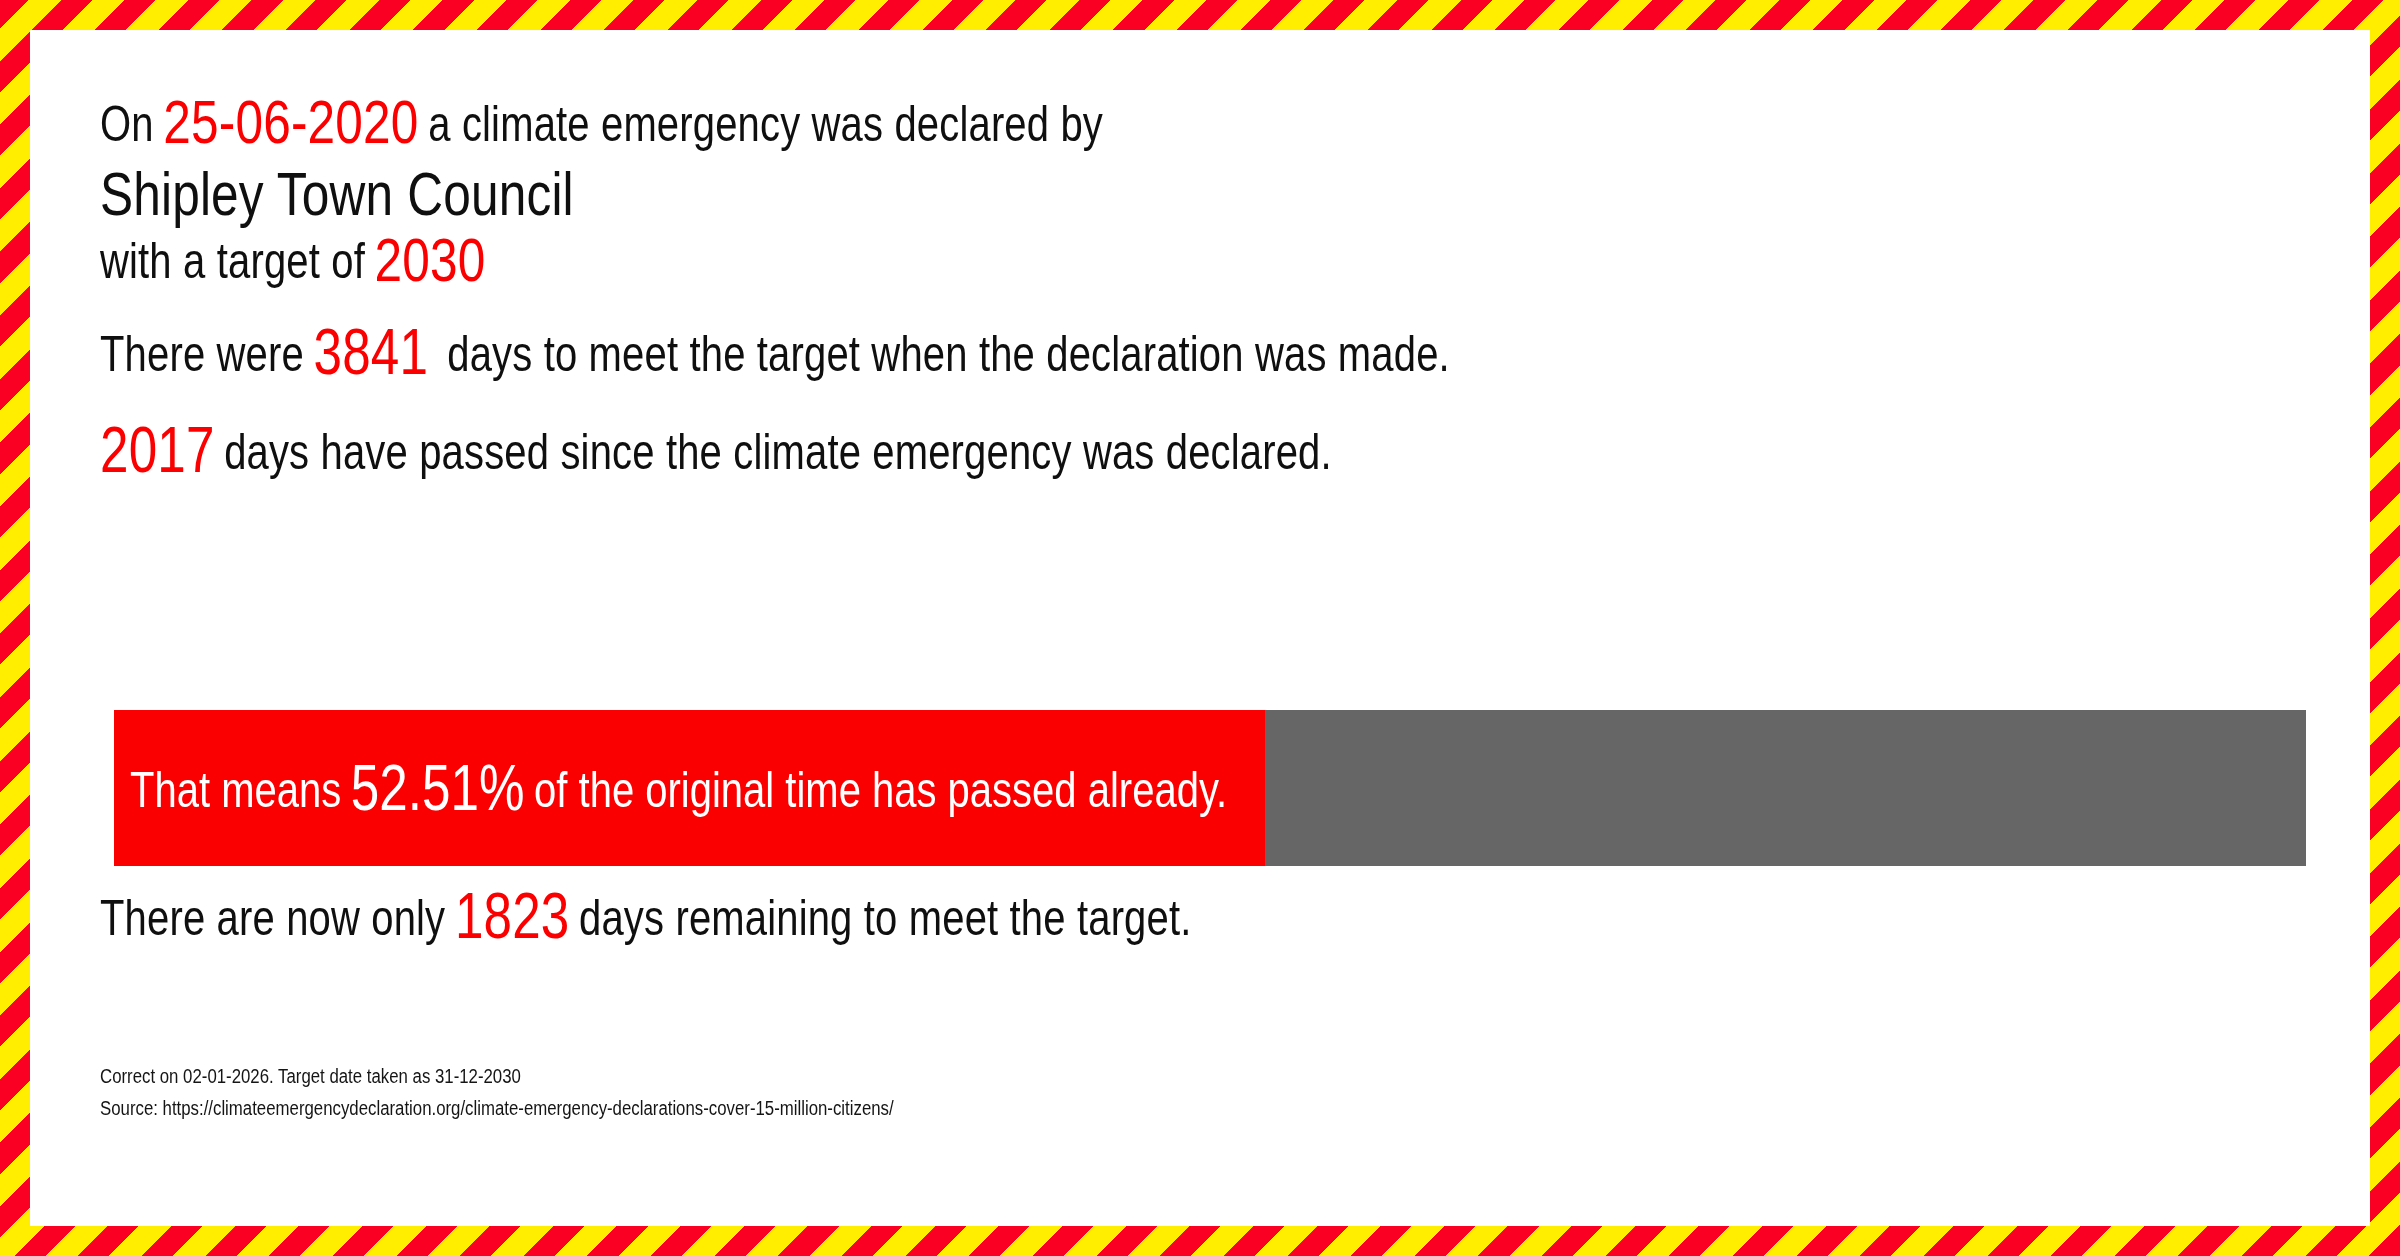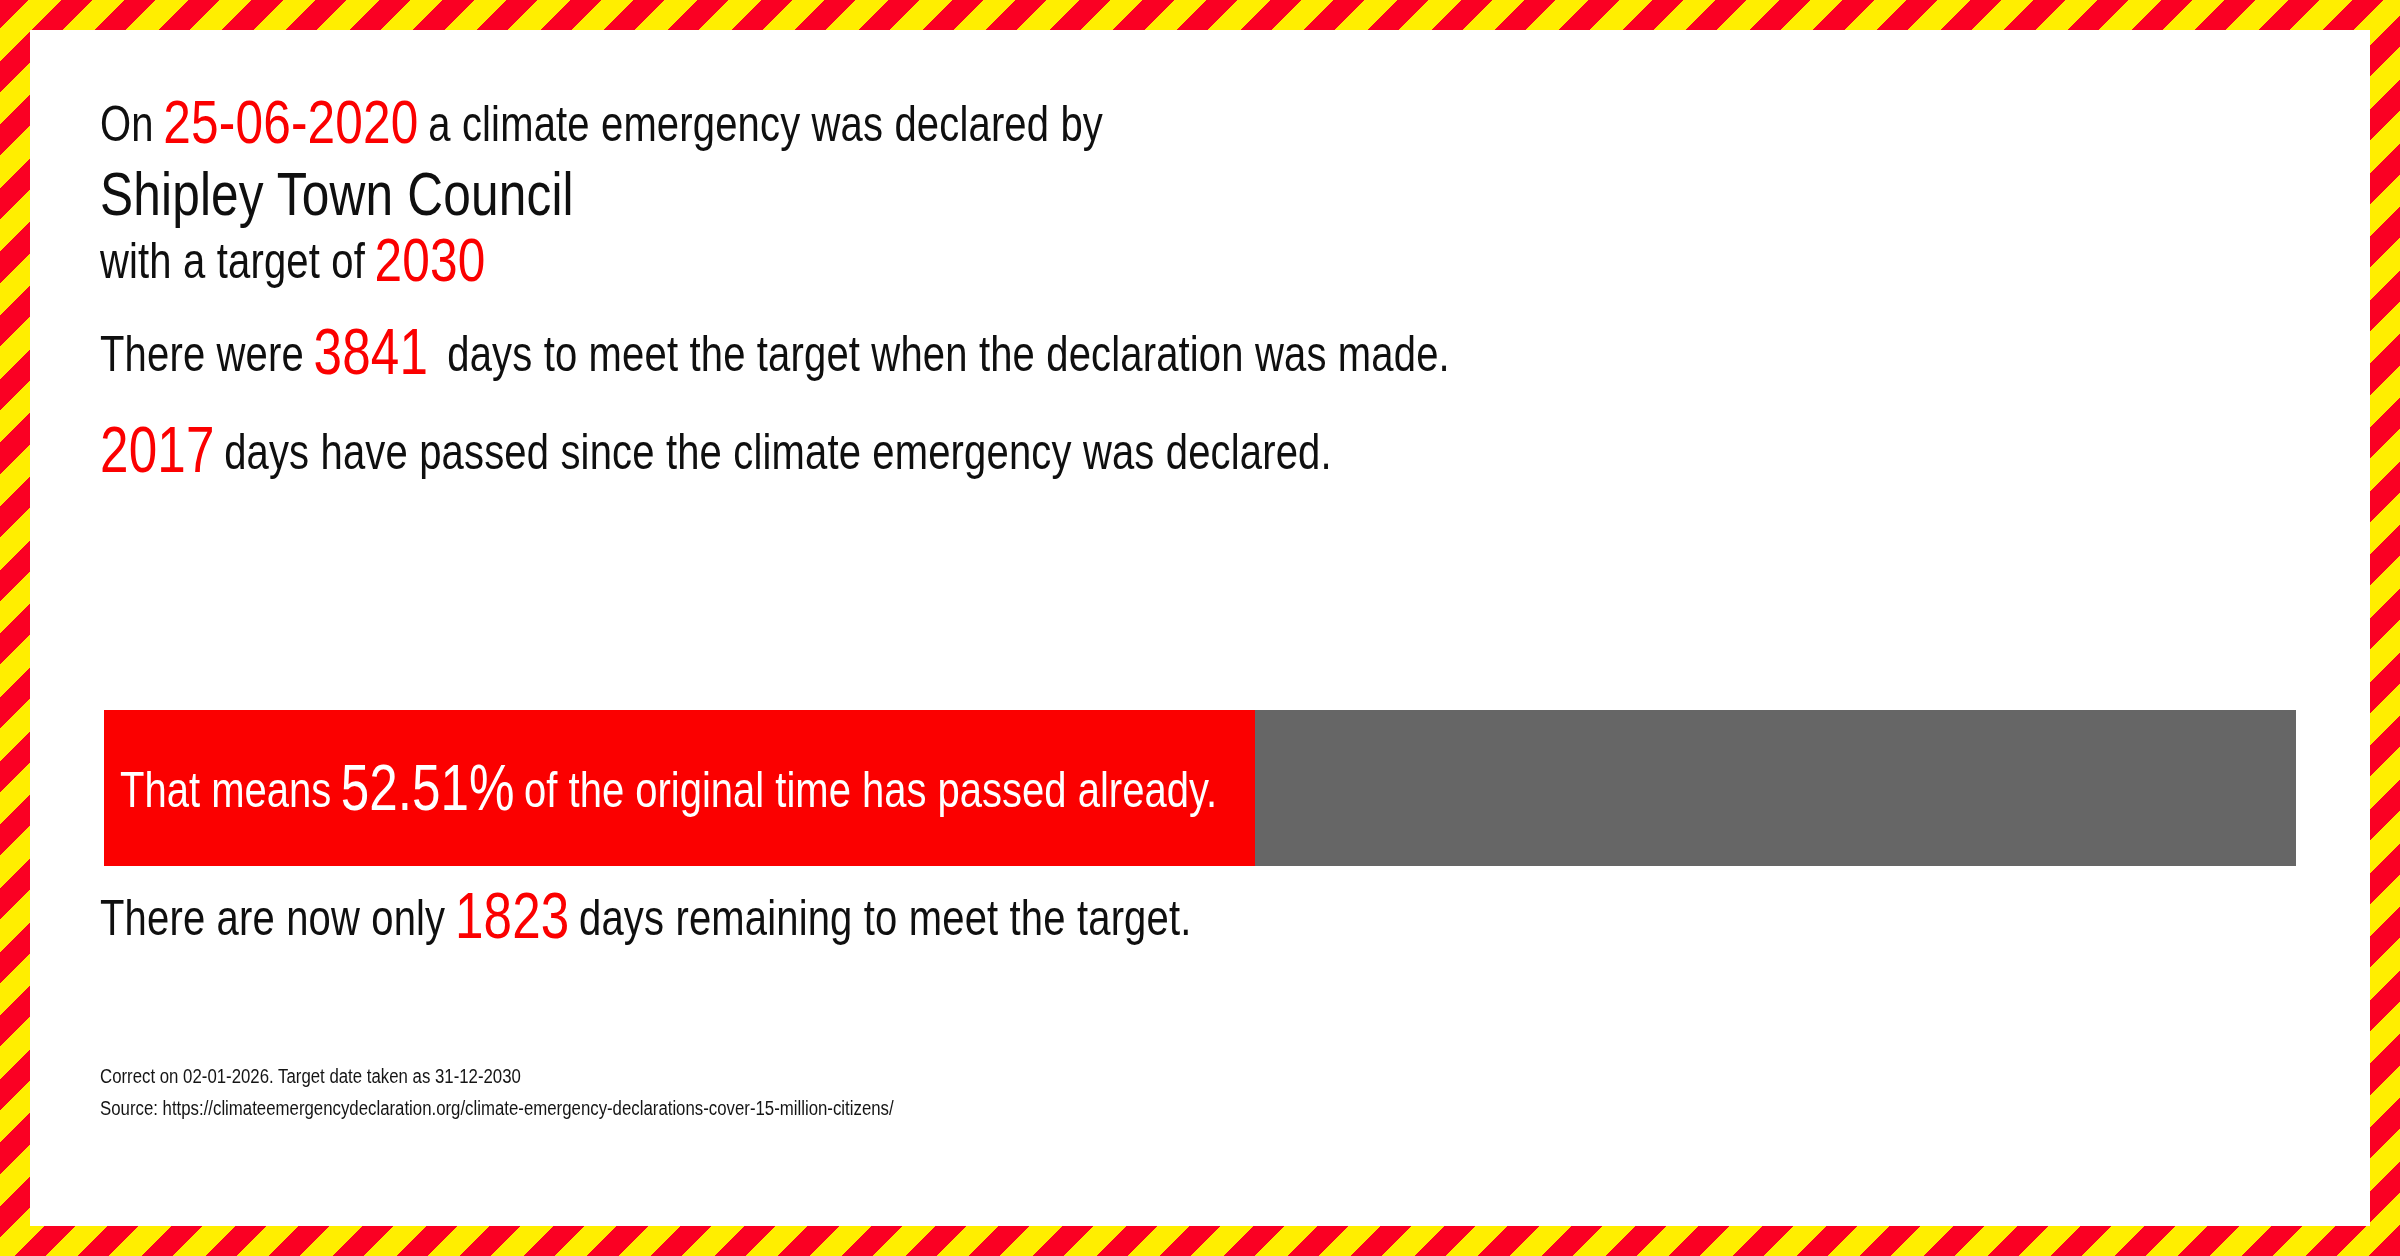--- a/index.html
+++ b/index.html
@@ -101,21 +101,21 @@
     line-height: 60px;
   }
   #line-elapsed-days .red {
     font-size: 64px;
     vertical-align: -3px;
   }
 
   
   #progress-bar {
     position: absolute;
-    left: 74px;
+    left: 84px;
     top: 680px;
     width: 2192px;
     height: 156px;
     background: #666666;
     overflow: hidden;
   }
   #progress-fill {
     position: absolute;
     left: 0;
     top: 0;

